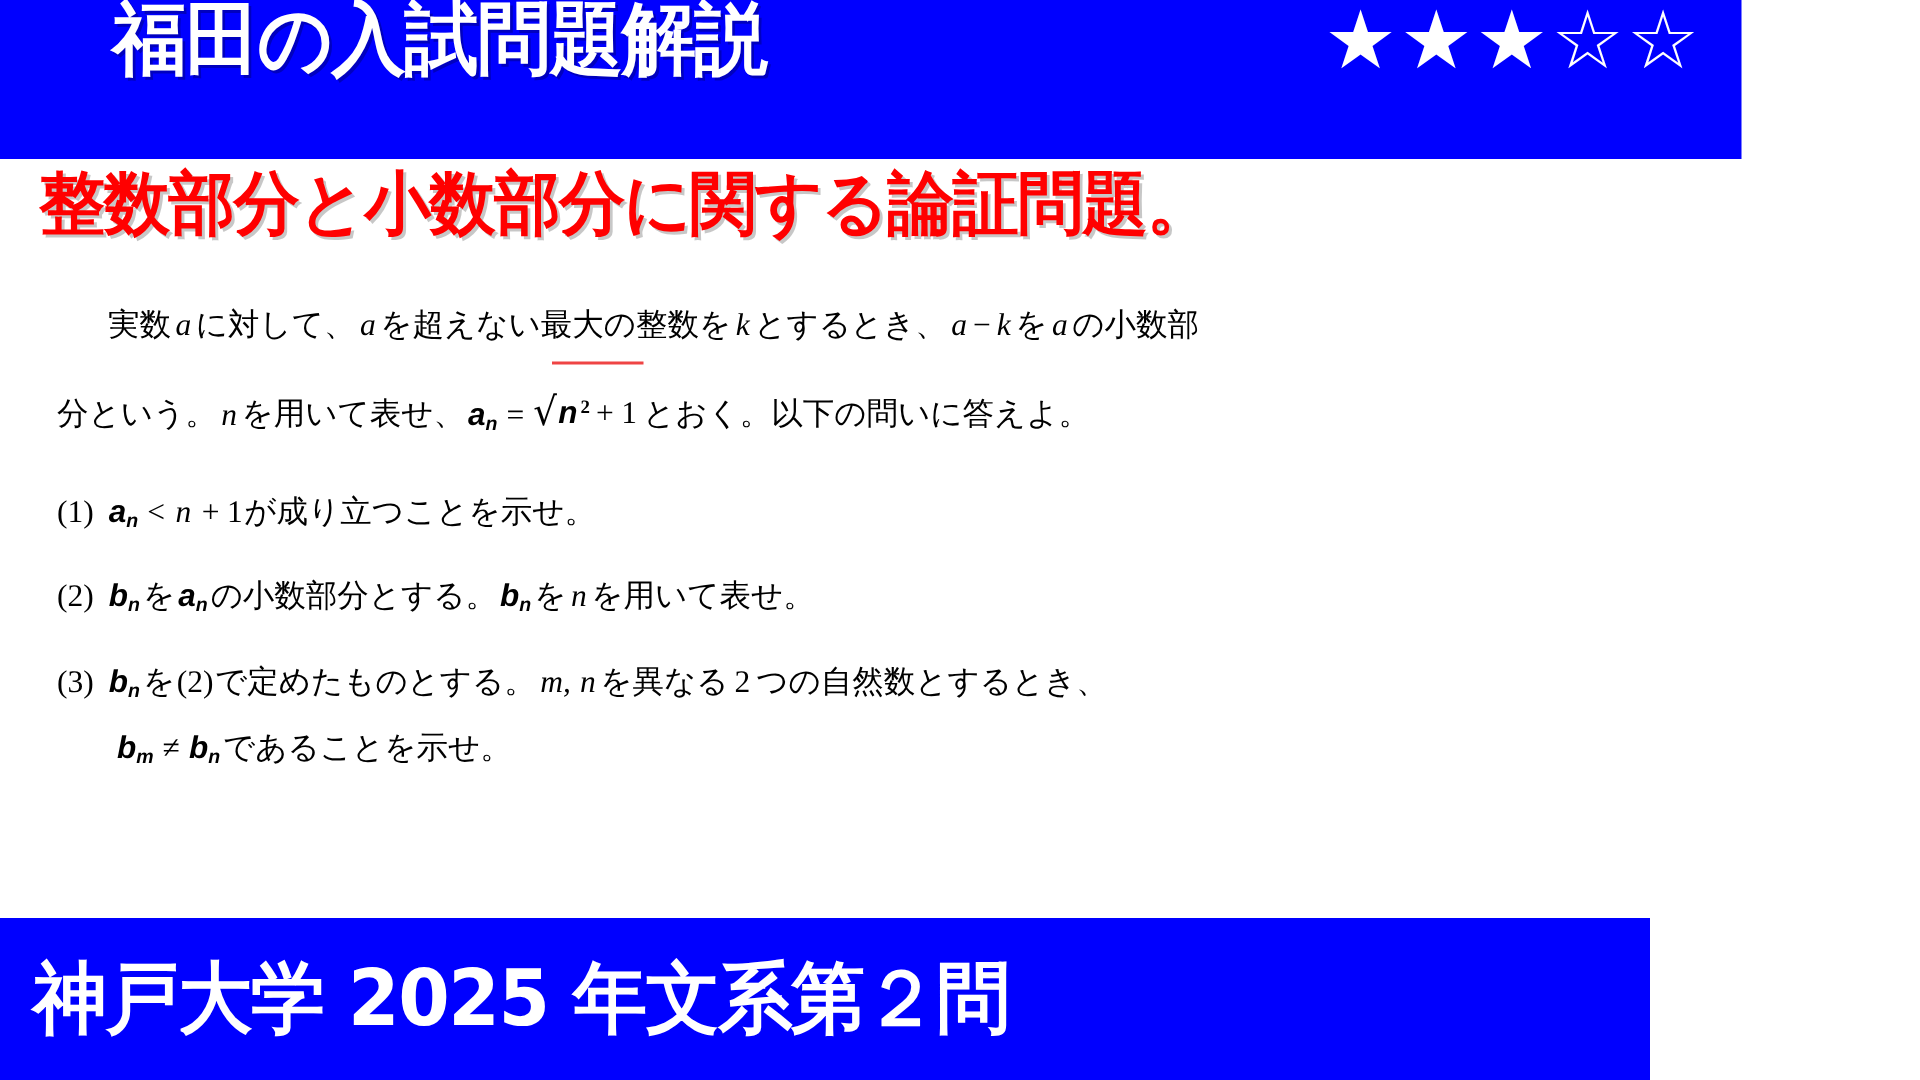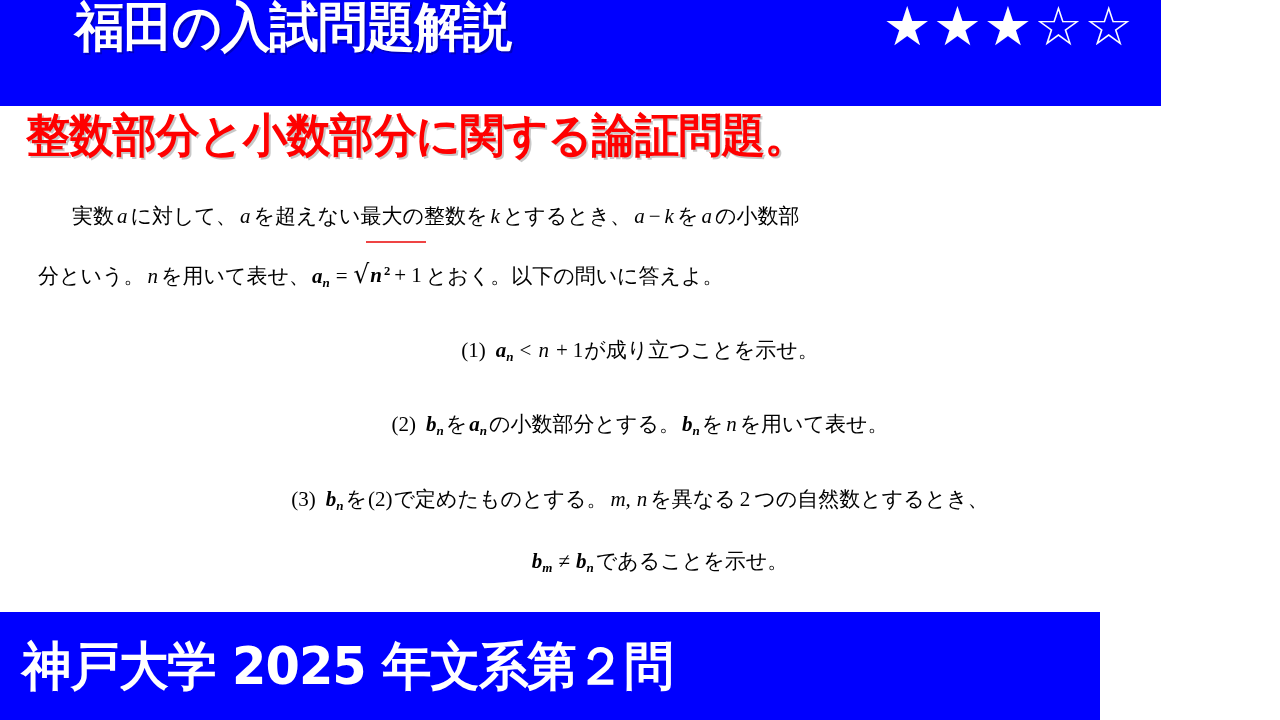--- a/index.html
+++ b/index.html
@@ -84,34 +84,33 @@
   .para {
     margin: 0 38px 0 38px;
     line-height: 52px;
     white-space: nowrap;
   }
   .para.indent {
     text-indent: 34px;
   }
   .qline {
     margin: 0 38px;
-    line-height: 54px;
+    line-height: 36px;
     padding-top: 14px;
     white-space: nowrap;
-    text-align: center;
   }
   .qline.cont {
     padding-top: 2px;
     padding-left: 38px;
   }
   .qlabel { margin-right: 8px; }
 
   
   .mi {
-    font-family: Liberation Serif, serif;
+    font-family: Liberation Sans, sans-serif;
     font-style: italic;
     font-weight: bold;
     padding: 0 2px;
   }
   .mi-light {
     font-family: "Liberation Serif", "DejaVu Serif", serif;
     font-style: italic;
     padding: 0 3px;
   }
   .mn {

